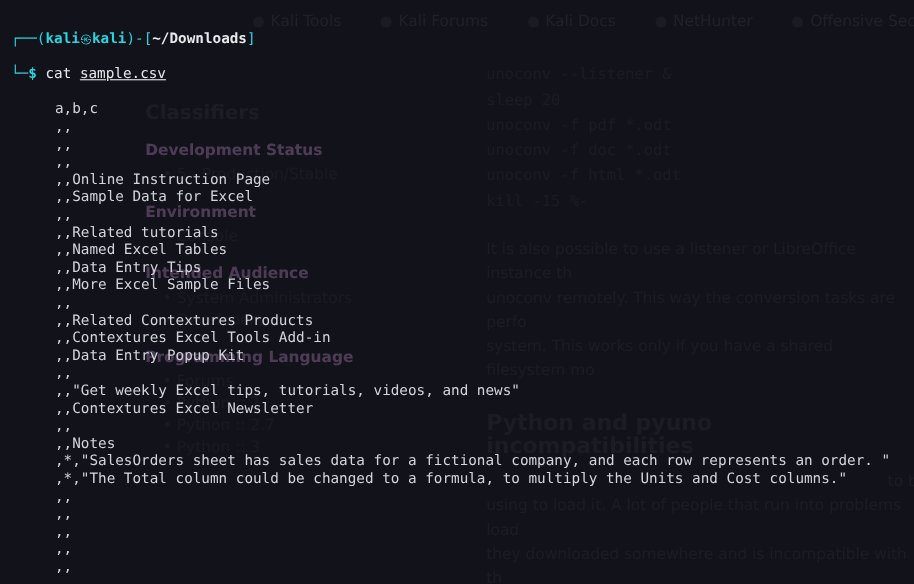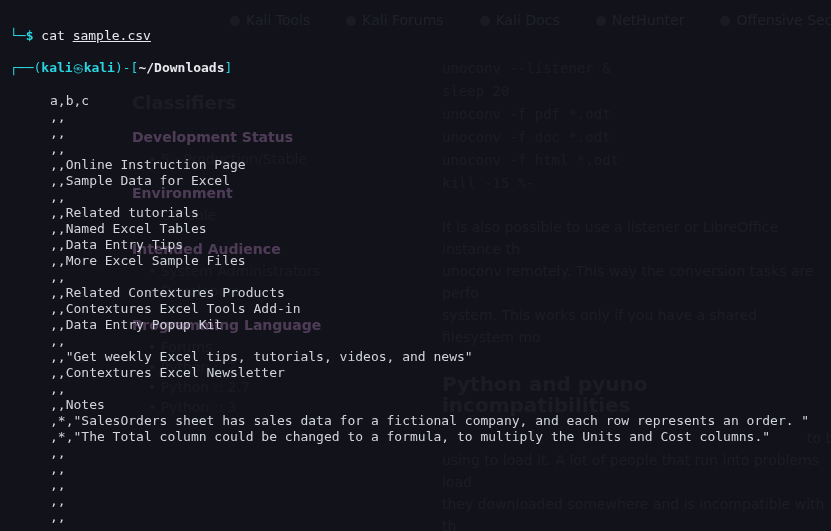--- a/index.html
+++ b/index.html
@@ -116,22 +116,22 @@
 system. This works only if you have a shared filesystem mo</div>
     <div class="h2r">Python and pyuno incompatibilities</div>
     <div style="white-space:pre">                                                                                  to be compil</div>
     <div class="para" style="margin-top:0;white-space:pre-line">using to load it. A lot of people that run into problems load
 they downloaded somewhere and is incompatible with th</div>
 
   </div>
 </div>
 
 <div class="term">
+<div class="prompt-line"><span class="p-bracket">┌──(</span><span class="p-cyan">kali</span><span class="skull">㉿</span><span class="p-host">kali</span><span class="p-bracket">)-[</span><span class="p-path">~/Downloads</span><span class="p-bracket">]</span></div>
 <div class="prompt-line"><span class="p-bracket">└─</span><span class="p-dollar">$ </span><span class="p-white">cat</span><span> </span><span class="p-arg">sample.csv</span></div>
-<div class="prompt-line"><span class="p-bracket">┌──(</span><span class="p-cyan">kali</span><span class="skull">㉿</span><span class="p-host">kali</span><span class="p-bracket">)-[</span><span class="p-path">~/Downloads</span><span class="p-bracket">]</span></div>
 <div class="output" id="term-output">a,b,c
 ,,
 ,,
 ,,
 ,,Online Instruction Page
 ,,Sample Data for Excel
 ,,
 ,,Related tutorials
 ,,Named Excel Tables
 ,,Data Entry Tips

